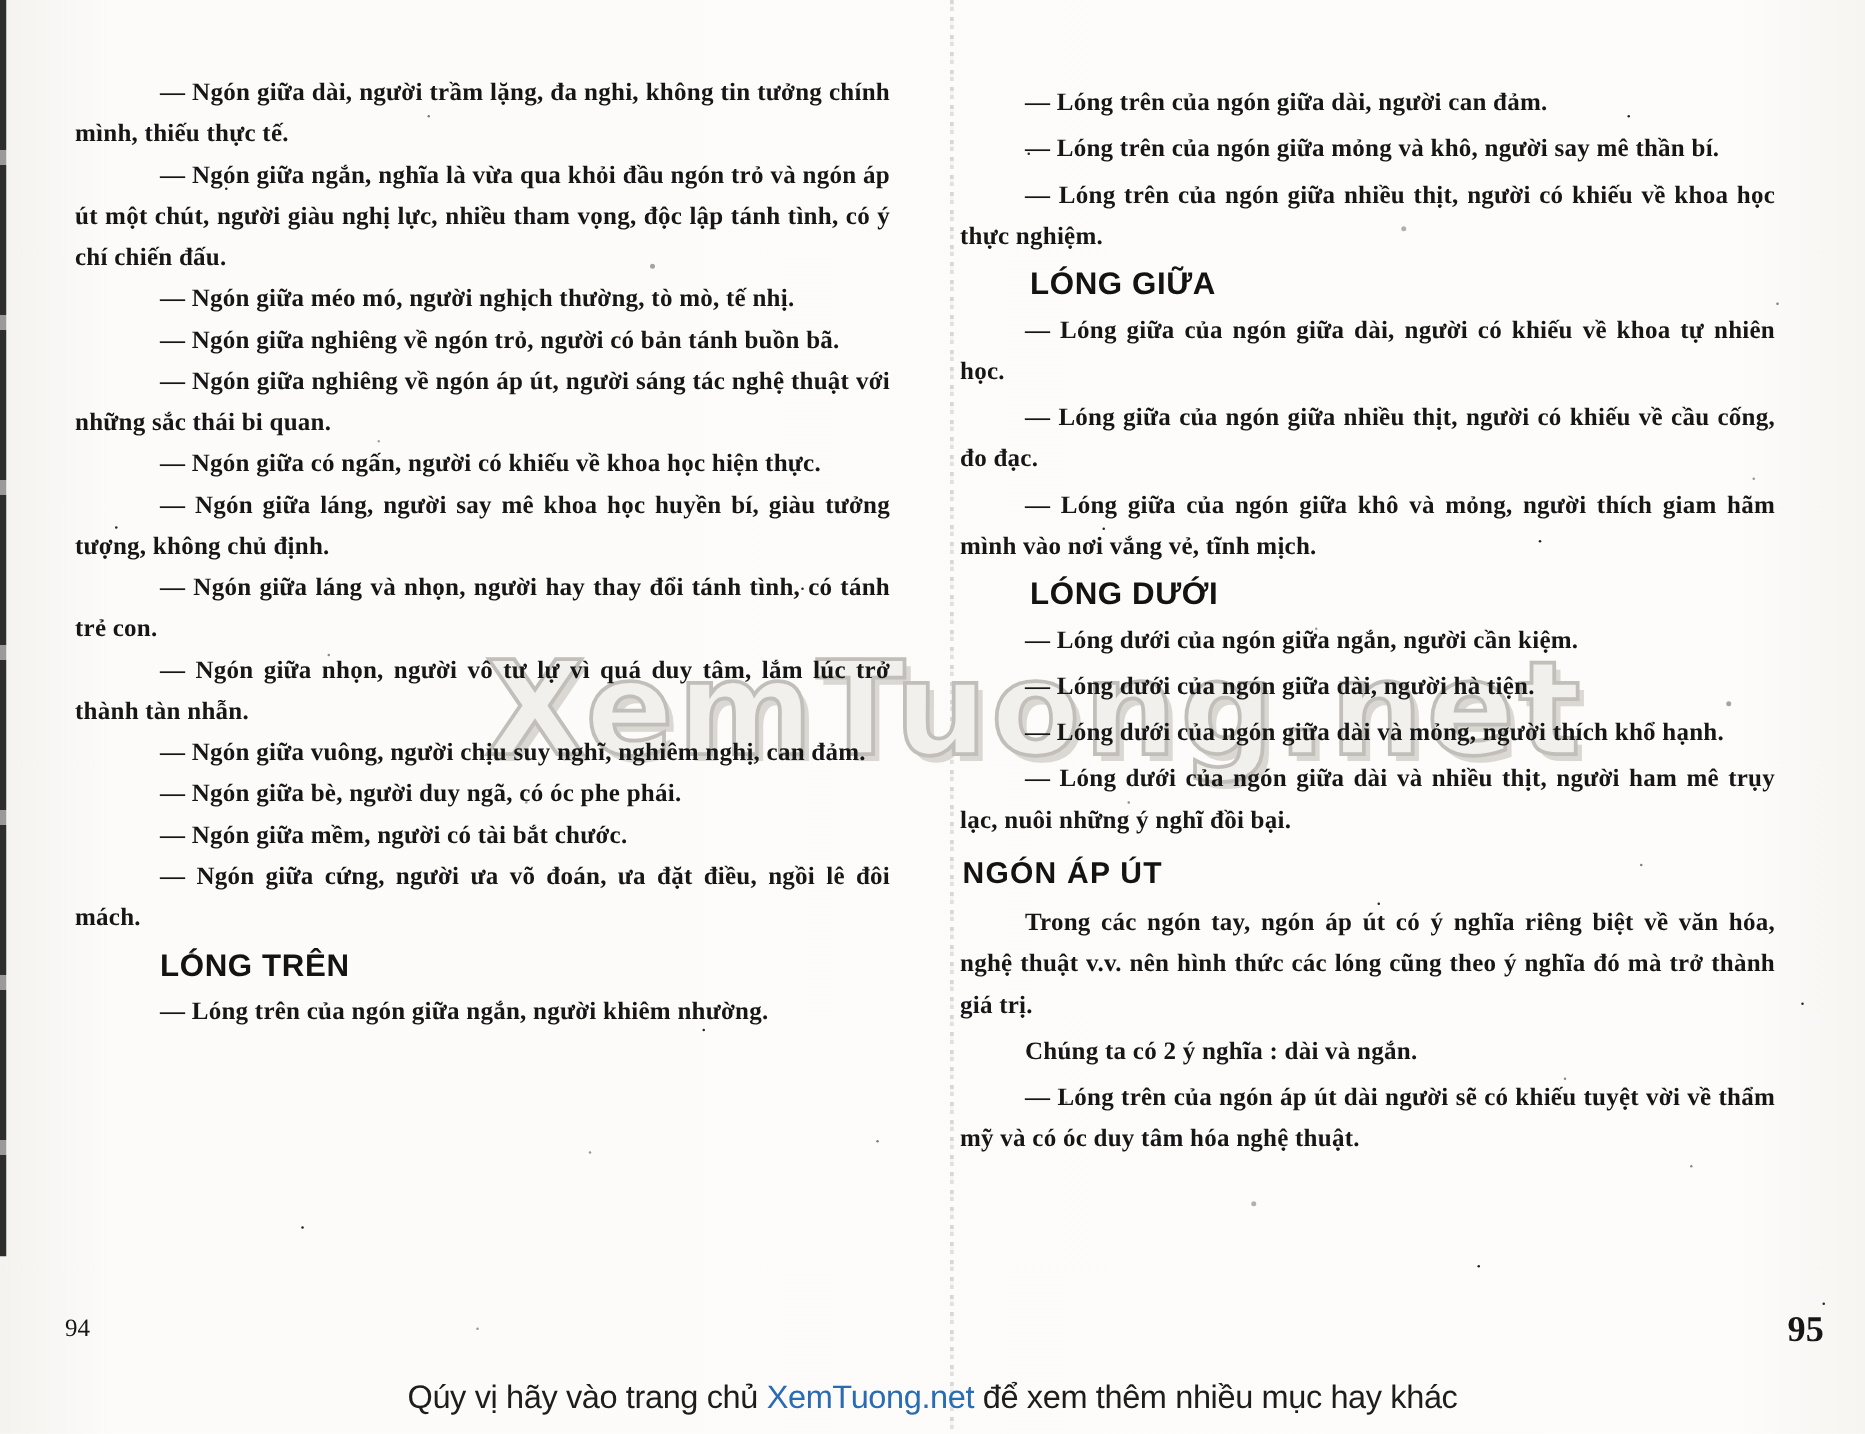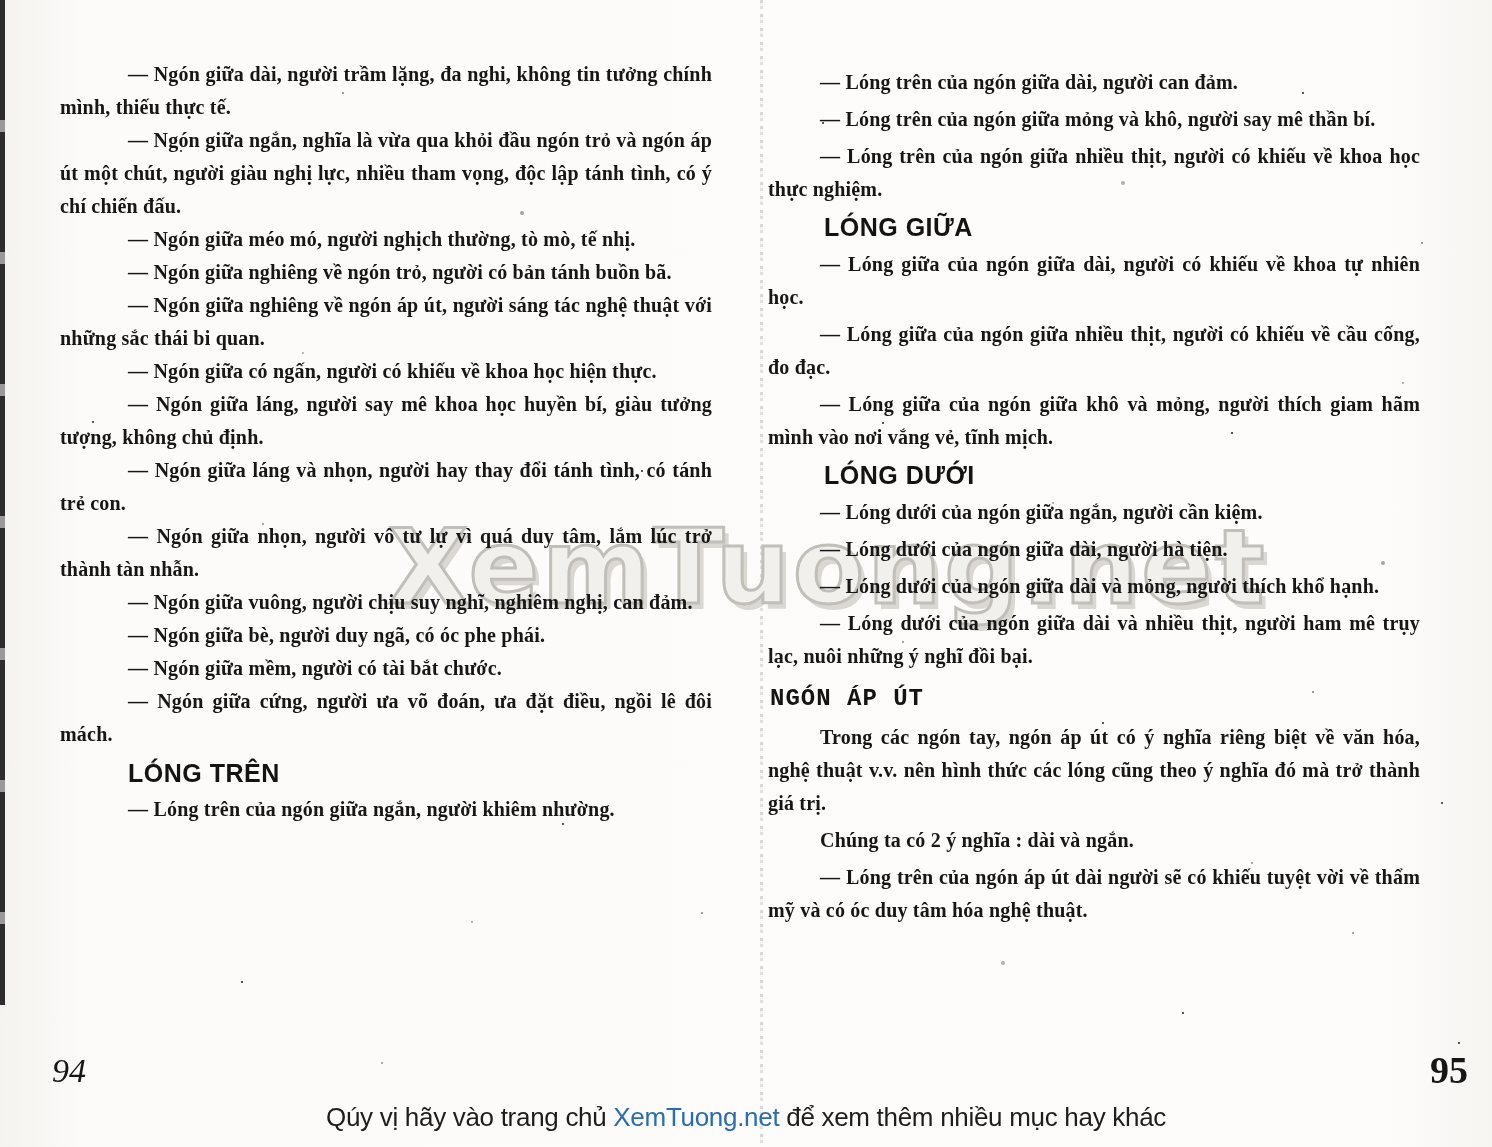--- a/index.html
+++ b/index.html
@@ -76,28 +76,28 @@
   .col-right p.item { margin-bottom: 4px; text-indent: 52px; }
 
   h2.heading-sans {
     font-family: "Liberation Sans", sans-serif;
     font-size: 25px; font-weight: 700; letter-spacing: .5px;
     margin: 8px 0 5px 0; padding-left: 68px; color: #131313;
   }
   .col-right h2.heading-sans { padding-left: 56px; margin: 7px 0 6px 0; }
 
   h2.heading-serif {
-    font-family: Liberation Mono, monospace;
+    font-family: Liberation Sans, sans-serif;
     font-size: 24px; font-weight: bold; letter-spacing: 1px;
     margin: 12px 0 9px 0; padding-left: 2px; color: #131313;
   }
 
   .page-number { position: absolute; z-index: 2; font-family: "Liberation Serif", serif; }
-  .pn-left  { left: 52px;  top: 1052px; font-size: 34px; font-style: italic; }
-  .pn-right { left: 1430px; top: 1048px; font-size: 38px; font-weight: bold; }
+  .pn-left  { left: 52px;  top: 1052px; font-size: 20px; }
+  .pn-right { left: 1430px; top: 1048px; font-size: 29px; font-weight: bold; }
 
   .footer {
     position: absolute; left: 0; width: 100%; top: 1102px; z-index: 3;
     text-align: center;
     font-family: "Liberation Sans", sans-serif;
     font-size: 26px; letter-spacing: -.3px; color: #1d1d1d;
   }
   .footer-link { color: #2a6cb3; text-decoration: none; cursor: pointer; }
 </style>
 </head>

